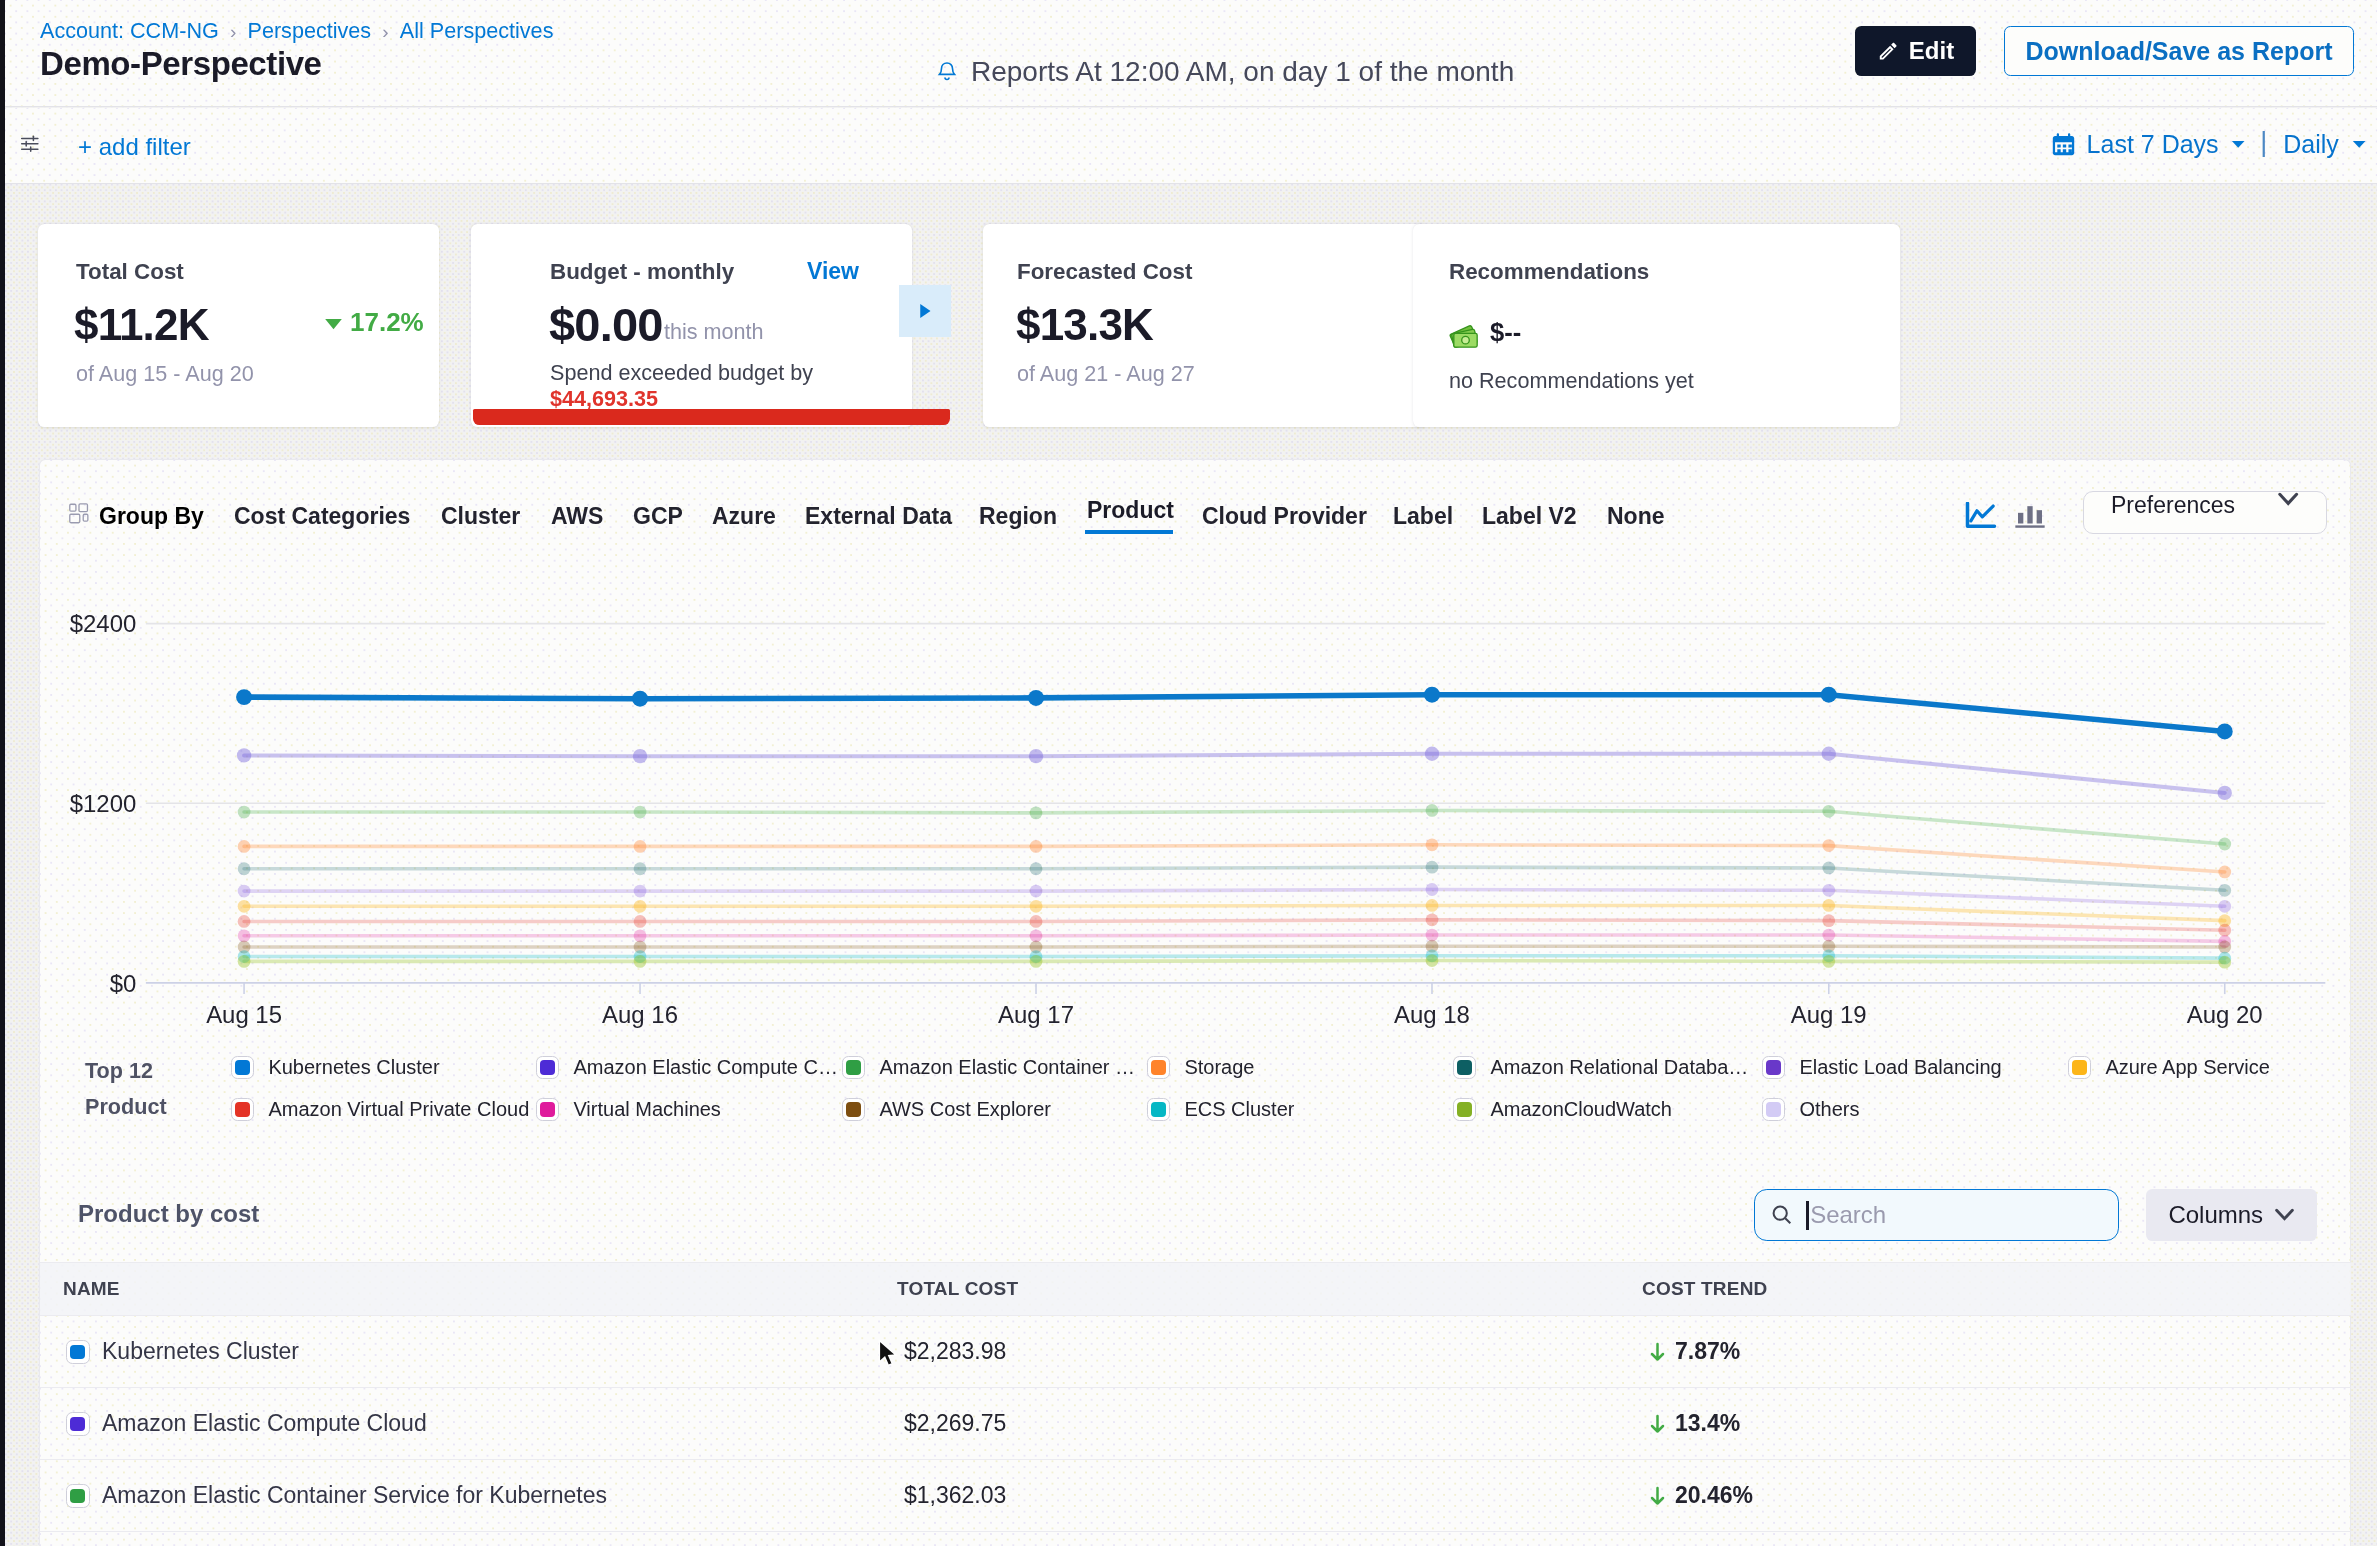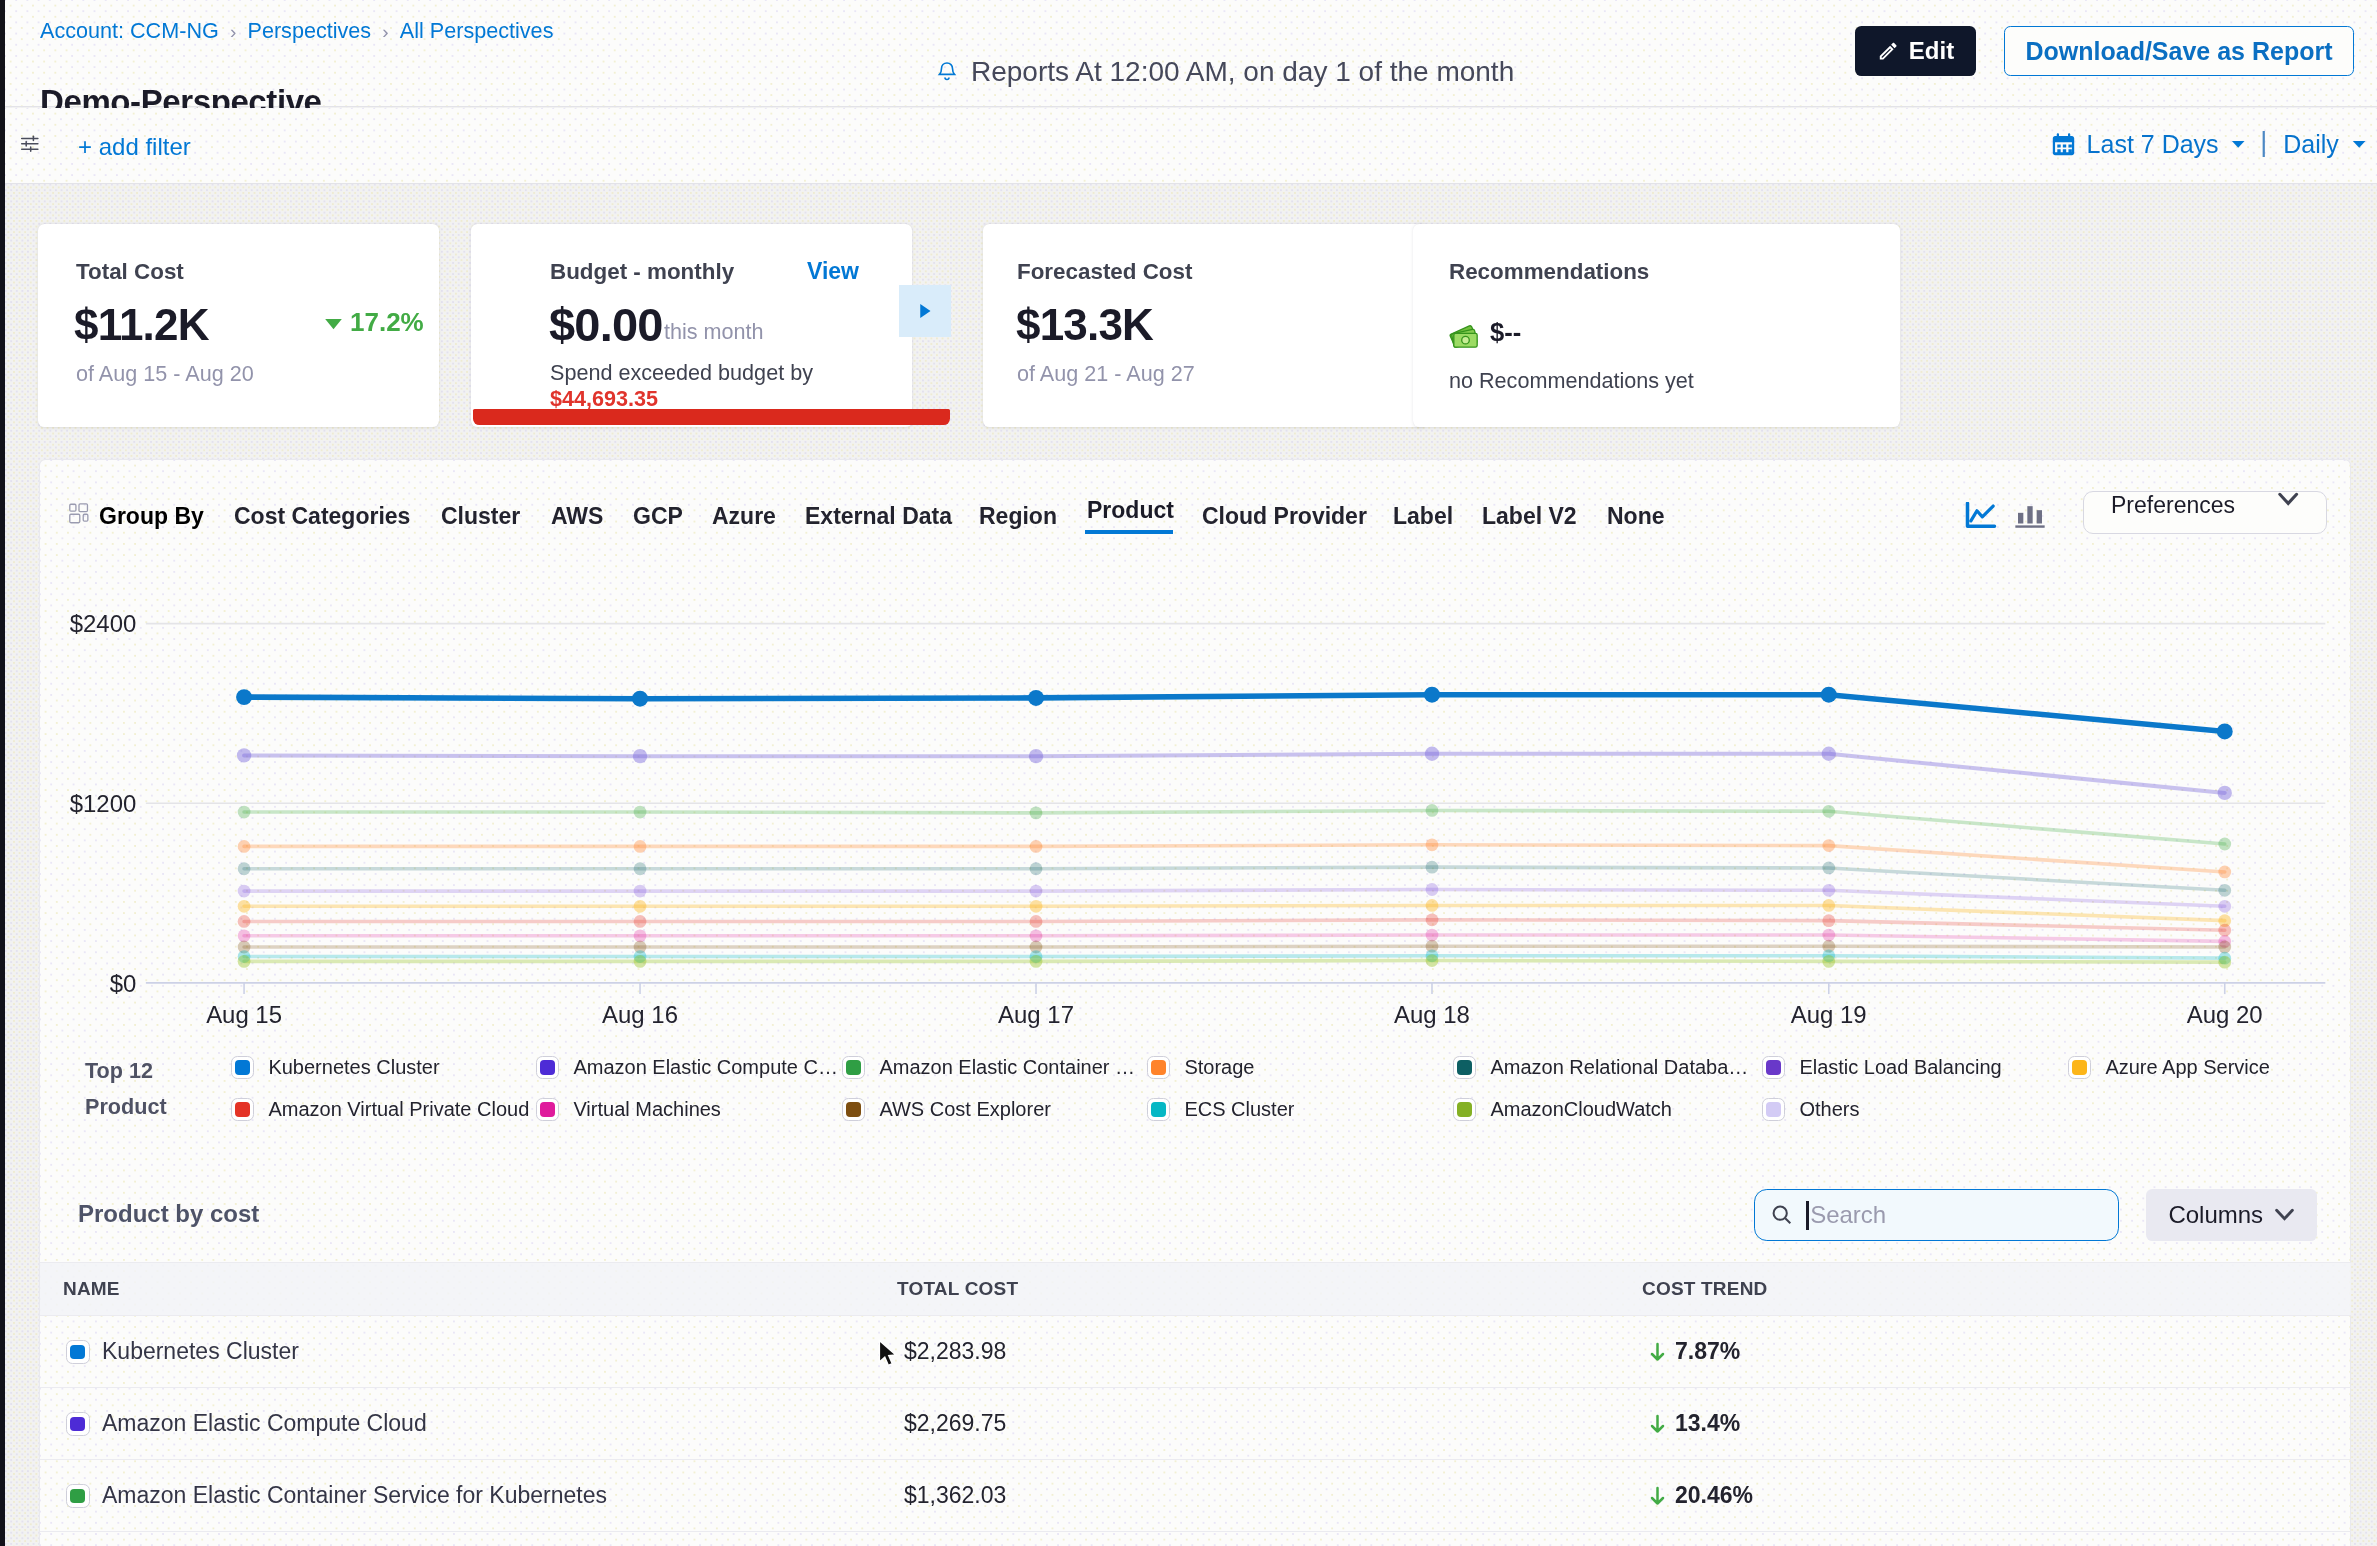--- a/index.html
+++ b/index.html
@@ -20,21 +20,21 @@
     background-image:
       radial-gradient(circle, #f0edc9 0.6px, transparent 0.9px),
       radial-gradient(circle, #e5e1f5 0.6px, transparent 0.9px);
     background-size:11.2px 11.2px;
     background-position:0 0, 5.6px 5.6px;
   }
   .leftstrip { position:absolute; left:0; top:0; width:4.8px; height:1547px; background:#121219; z-index:50; }
   .header { left:4.8px; top:0; width:2373px; height:107px; border-bottom:0.8px solid #e3e3e8; }
   .crumb { left:40px; top:17.6px; font-size:21.6px; color:#0278d5; }
   .crumb .sep { color:#9293ab; padding:0 11.2px; font-size:19px; }
-  .title { left:40px; top:45px; font-size:33px; font-weight:700; color:#1b1b28; letter-spacing:-0.4px;margin-top:38px; }
+  .title { left:40px; top:45px; font-size:33px; font-weight:700; color:#1b1b28; letter-spacing:-0.4px; }
   .reports { left:935px; top:56px; font-size:28px; color:#45485a; display:flex; align-items:center; gap:12px; }
   .btn-edit { left:1855px; top:26px; width:121px; height:50px; background:#0f172a; border-radius:6.4px;
     color:#fff; font-size:24px; font-weight:700; display:flex; align-items:center; justify-content:center; gap:9.6px; }
   .btn-dl { left:2004px; top:26px; width:350px; height:50px; background:#fdfdfb; border:1.6px solid #0278d5; border-radius:6.4px;
     color:#0b6fc2; font-size:25px; font-weight:700; display:flex; align-items:center; justify-content:center; }
   .filterbar { left:4.8px; top:108px; width:2373px; height:76px; border-bottom:0.8px solid #e3e3e8; }
   .addfilter { left:78px; top:133px; font-size:24px; color:#0278d5; }
   .daterow { display:flex; align-items:center; font-size:25px; color:#0673cd; white-space:nowrap; }
   
   .card { background:#fff; border-radius:6.4px; box-shadow:0 0.8px 3.2px rgba(40,41,61,0.10), 0 0 0.8px rgba(40,41,61,0.08); top:224px; height:203px; }

